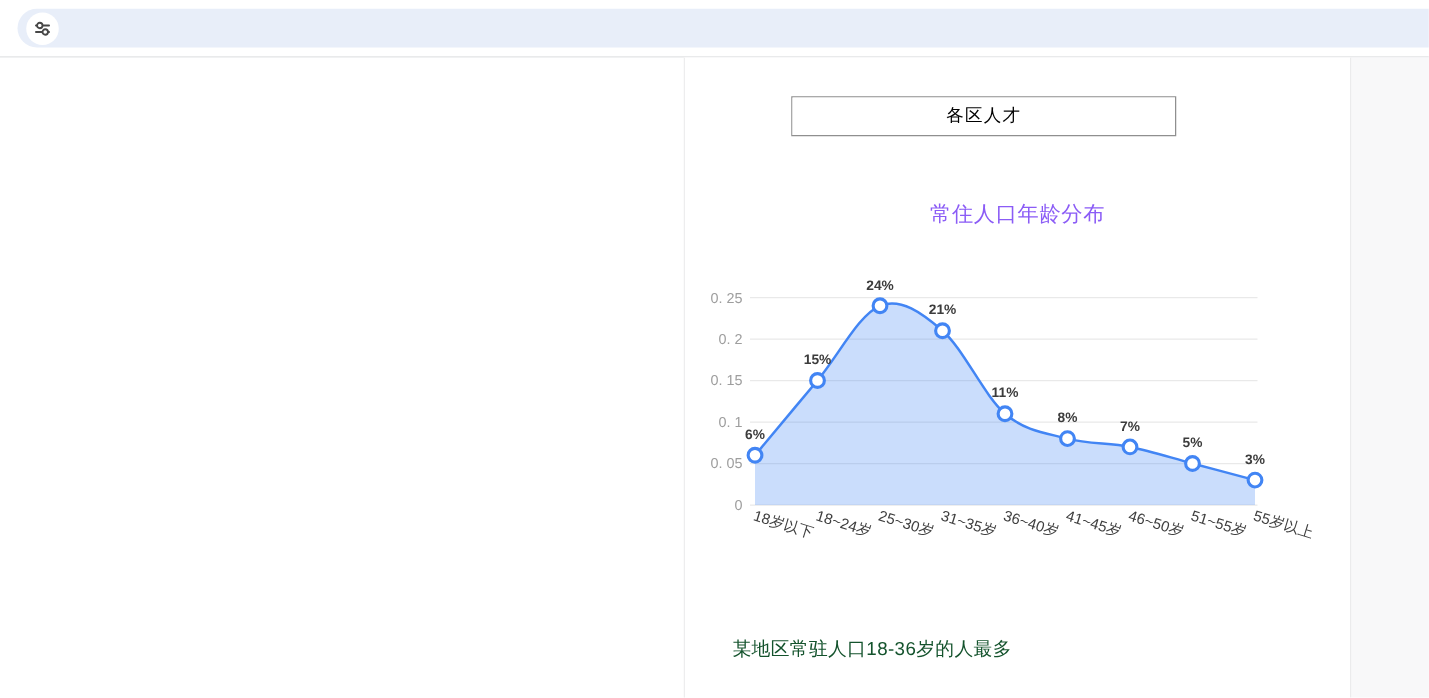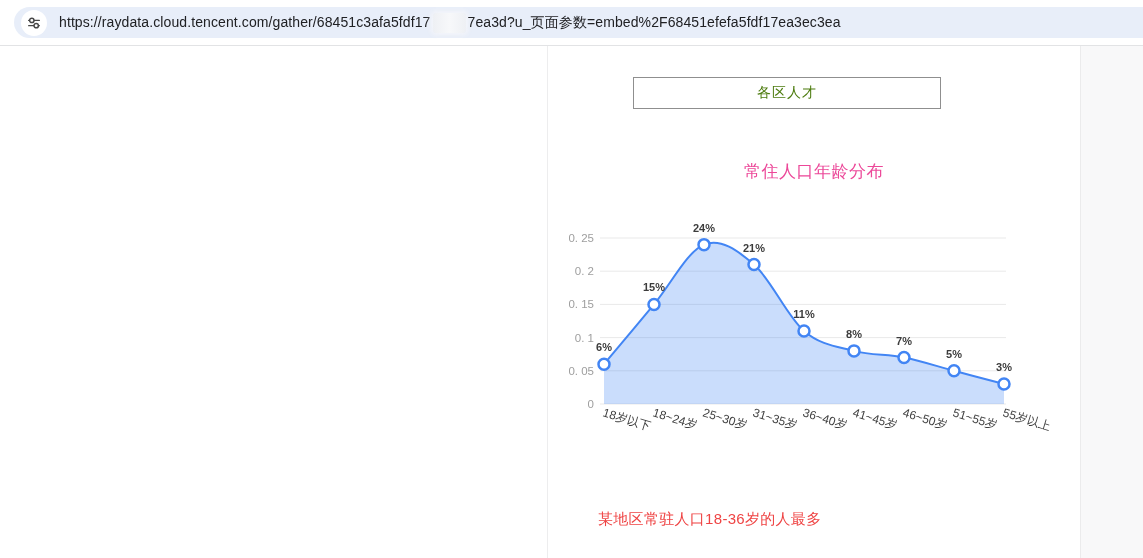--- a/index.html
+++ b/index.html
@@ -39,51 +39,50 @@
   .panel {
     position:absolute; left:547px; top:46px; width:532px; height:512px;
     background:#ffffff; border-left:1px solid #ededee; border-right:1px solid #ebebec;
   }
   .tabs {
     position:absolute; left:85px; top:31px; width:308px; height:32px;
     display:flex; border:1px solid #8f8f8f; box-sizing:border-box; background:#fff;
   }
   .tab {
     flex:1 1 0; border:none; margin:0; padding:0; background:#ffffff;
-    font-family:inherit; font-size:14px; color:#4d7c0f; cursor:pointer;
+    font-family:inherit; font-size:14px; color:#000000; cursor:pointer;
     display:flex; align-items:center; justify-content:center; letter-spacing:1px;
   }
   .tab.active {
     background:#e5ecfa; color:#3f6ae3; border-left:1px solid #94a0bf;
   }
   .chart-title {
     position:absolute; left:0; top:114px; width:100%; text-align:center;
-    font-size:17px; color:#ec4899; letter-spacing:0.5px;
+    font-size:17px; color:#8b5cf6; letter-spacing:0.5px;
   }
   .chart-wrap { position:absolute; left:0; top:154px; width:532px; height:258px; }
   .caption {
-    position:absolute; left:50px; top:464px; font-size:15px; color:#ef4444;
+    position:absolute; left:38px; top:464px; font-size:15px; color:#14532d;
     letter-spacing:0.3px;
   }
 </style>
 </head>
 <body>
 
 <div class="omnibox">
   <span class="tune-chip">
     <svg width="14" height="14" viewBox="0 0 16 16">
       <g stroke="#474747" stroke-width="1.7" stroke-linecap="round" fill="none">
         <line x1="2" y1="5" x2="14" y2="5"></line>
         <line x1="2" y1="11" x2="14" y2="11"></line>
       </g>
       <circle cx="5.5" cy="5" r="2.5" fill="#ffffff" stroke="#474747" stroke-width="1.7"></circle>
       <circle cx="10.5" cy="11" r="2.5" fill="#ffffff" stroke="#474747" stroke-width="1.7"></circle>
     </svg>
   </span>
-  <span class="url-text"><span>https://raydata.cloud.tencent.com/gather/68451c3afa5fdf17</span><span class="url-redacted"></span><span>7ea3d?u_页面参数=embed%2F68451efefa5fdf17ea3ec3ea</span></span>
 </div>
 
 <div class="page-divider"></div>
 <div class="right-gutter"></div>
 
 <div class="panel">
 
   <div class="tabs">
     <button class="tab">各区人才</button>
   </div>

